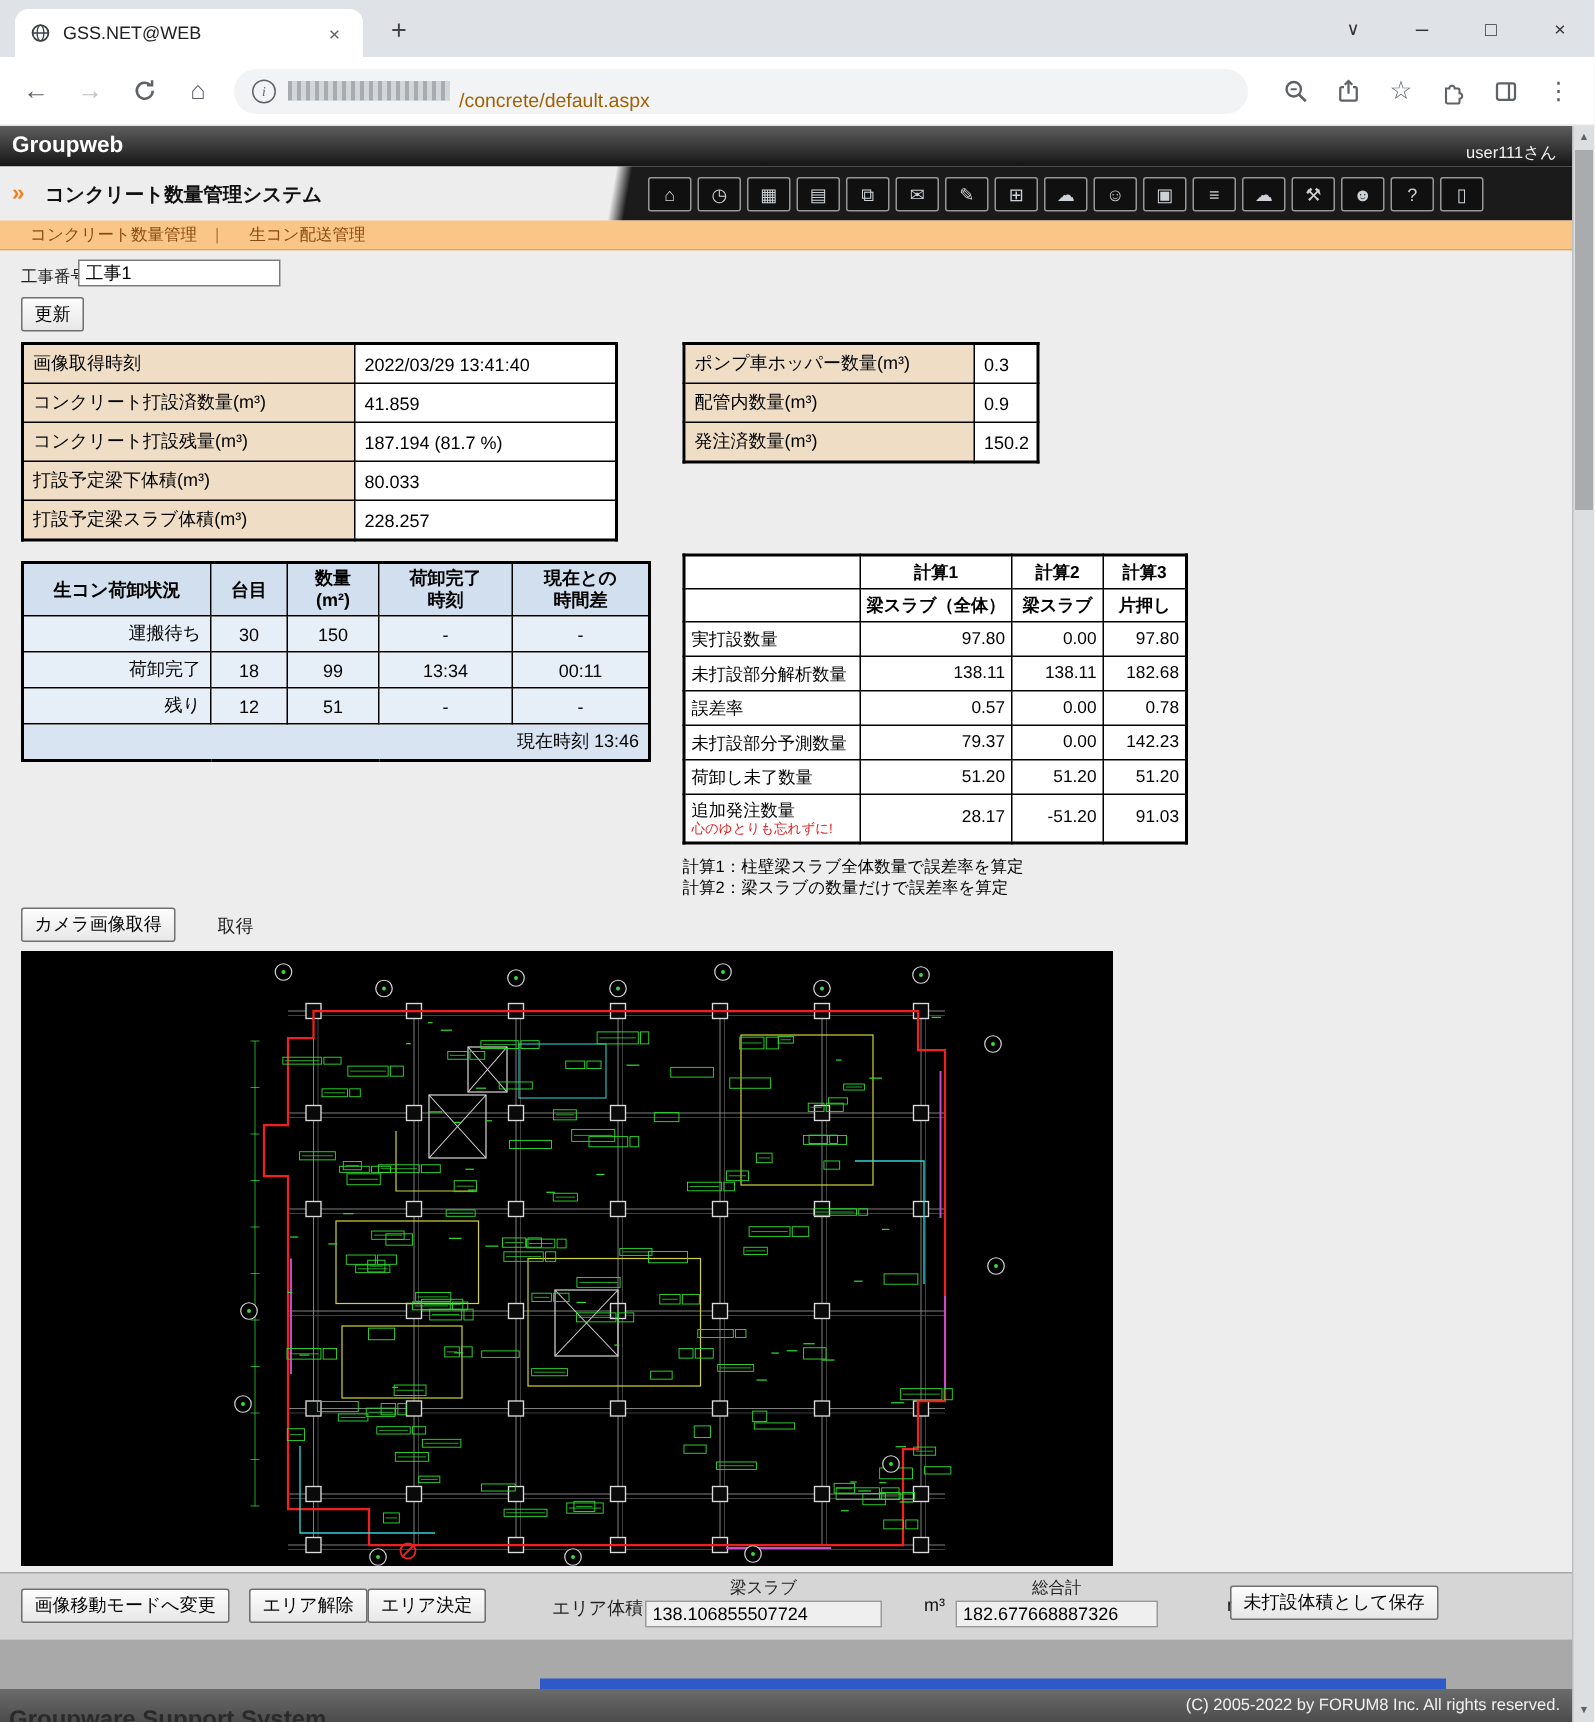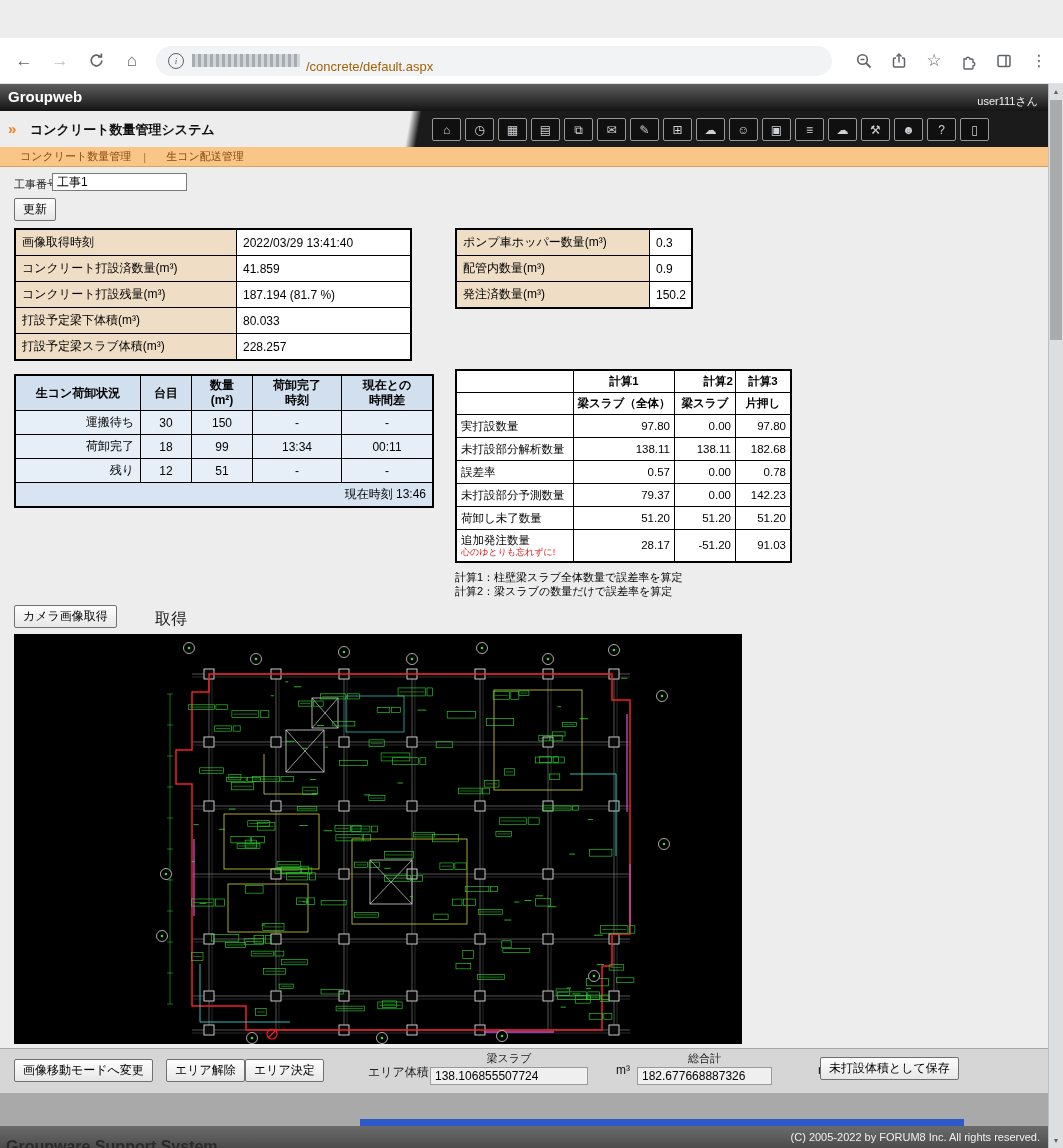--- a/index.html
+++ b/index.html
@@ -117,20 +117,40 @@
   .sb-up::after{content:"▲";}
   .sb-down{bottom:0;}
   .sb-down::after{content:"▼";}
   .sb-thumb{position:absolute;left:1px;top:16px;width:12px;height:240px;background:#a9abad;cursor:grab;}
 </style>
 </head>
 <body>
 
 <div class="screen">
 
+  <div class="tabstrip">
+    <div class="tab">
+      <span style="display:flex;">
+        <svg viewBox="0 0 16 16" width="14" height="14">
+            <circle cx="8" cy="8" r="6" fill="none" stroke="#3c4043" stroke-width="1.4"></circle>
+            <ellipse cx="8" cy="8" rx="2.6" ry="6" fill="none" stroke="#3c4043" stroke-width="1"></ellipse>
+            <line x1="2" y1="8" x2="14" y2="8" stroke="#3c4043" stroke-width="1"></line>
+          </svg>
+      </span>
+      <span class="tab-title">GSS.NET@WEB</span>
+      <span class="tab-close icon-x"></span>
+    </div>
+    <div class="newtab icon-plus"></div>
+    <div class="wincontrols">
+      <span class="wc icon-chevron"></span>
+      <span class="wc icon-min"></span>
+      <span class="wc icon-max"></span>
+      <span class="wc icon-x"></span>
+    </div>
+  </div>
 
   <div class="toolbar">
     <span class="nav ic-back"></span>
     <span class="nav ic-fwd disabled"></span>
     <span class="nav">
       <svg viewBox="0 0 16 16" width="17" height="17">
           <path d="M13 8a5 5 0 1 1-1.5-3.6" fill="none" stroke="#5f6368" stroke-width="1.6"></path>
           <path d="M12.6 1.4 v3.2 h-3.2" fill="none" stroke="#5f6368" stroke-width="1.6"></path>
         </svg>
     </span>
@@ -291,21 +311,21 @@
           <td colspan="5" class="ft">現在時刻 13:46</td>
         </tr>
   </tbody>
     </table>
 
   <table class="t calc" style="left:455px;top:369px;">
     <tbody>
         <tr>
       <th style="width:112px;"></th>
       <th style="width:96px;">計算1</th>
-      <th style="width:56px;text-align:right;">計算2</th>
+      <th style="width:56px;">計算2</th>
       <th style="width:50px;">計算3</th>
     </tr>
     <tr>
       <th></th>
       <th>梁スラブ（全体）</th>
       <th>梁スラブ</th>
       <th>片押し</th>
     </tr>
     <tr>
       <td class="lb">実打設数量</td>
@@ -346,21 +366,21 @@
       <td class="num">-51.20</td>
       <td class="num">91.03</td>
     </tr>
   </tbody>
     </table>
 
   <div class="notes-line" style="left:455px;top:570px;">計算1：柱壁梁スラブ全体数量で誤差率を算定</div>
   <div class="notes-line" style="left:455px;top:584px;">計算2：梁スラブの数量だけで誤差率を算定</div>
 
   <button class="btn" style="left:14px;top:605px;">カメラ画像取得</button>
-  <span class="small-label" style="left:155px;top:609px;font-size:16px;">取得</span>
+  <span class="small-label" style="left:145px;top:609px;font-size:12px;">取得</span>
 
   <div class="cad">
     <svg id="cad-svg" viewBox="0 0 728 410">
         <line x1="195" y1="40" x2="195" y2="396" stroke="#8f8f8f" stroke-width="0.6"></line>
         <line x1="198" y1="40" x2="198" y2="396" stroke="#565656" stroke-width="0.5"></line>
         <line x1="262" y1="40" x2="262" y2="396" stroke="#8f8f8f" stroke-width="0.6"></line>
         <line x1="265" y1="40" x2="265" y2="396" stroke="#565656" stroke-width="0.5"></line>
         <line x1="330" y1="40" x2="330" y2="396" stroke="#8f8f8f" stroke-width="0.6"></line>
         <line x1="333" y1="40" x2="333" y2="396" stroke="#565656" stroke-width="0.5"></line>
         <line x1="398" y1="40" x2="398" y2="396" stroke="#8f8f8f" stroke-width="0.6"></line>

